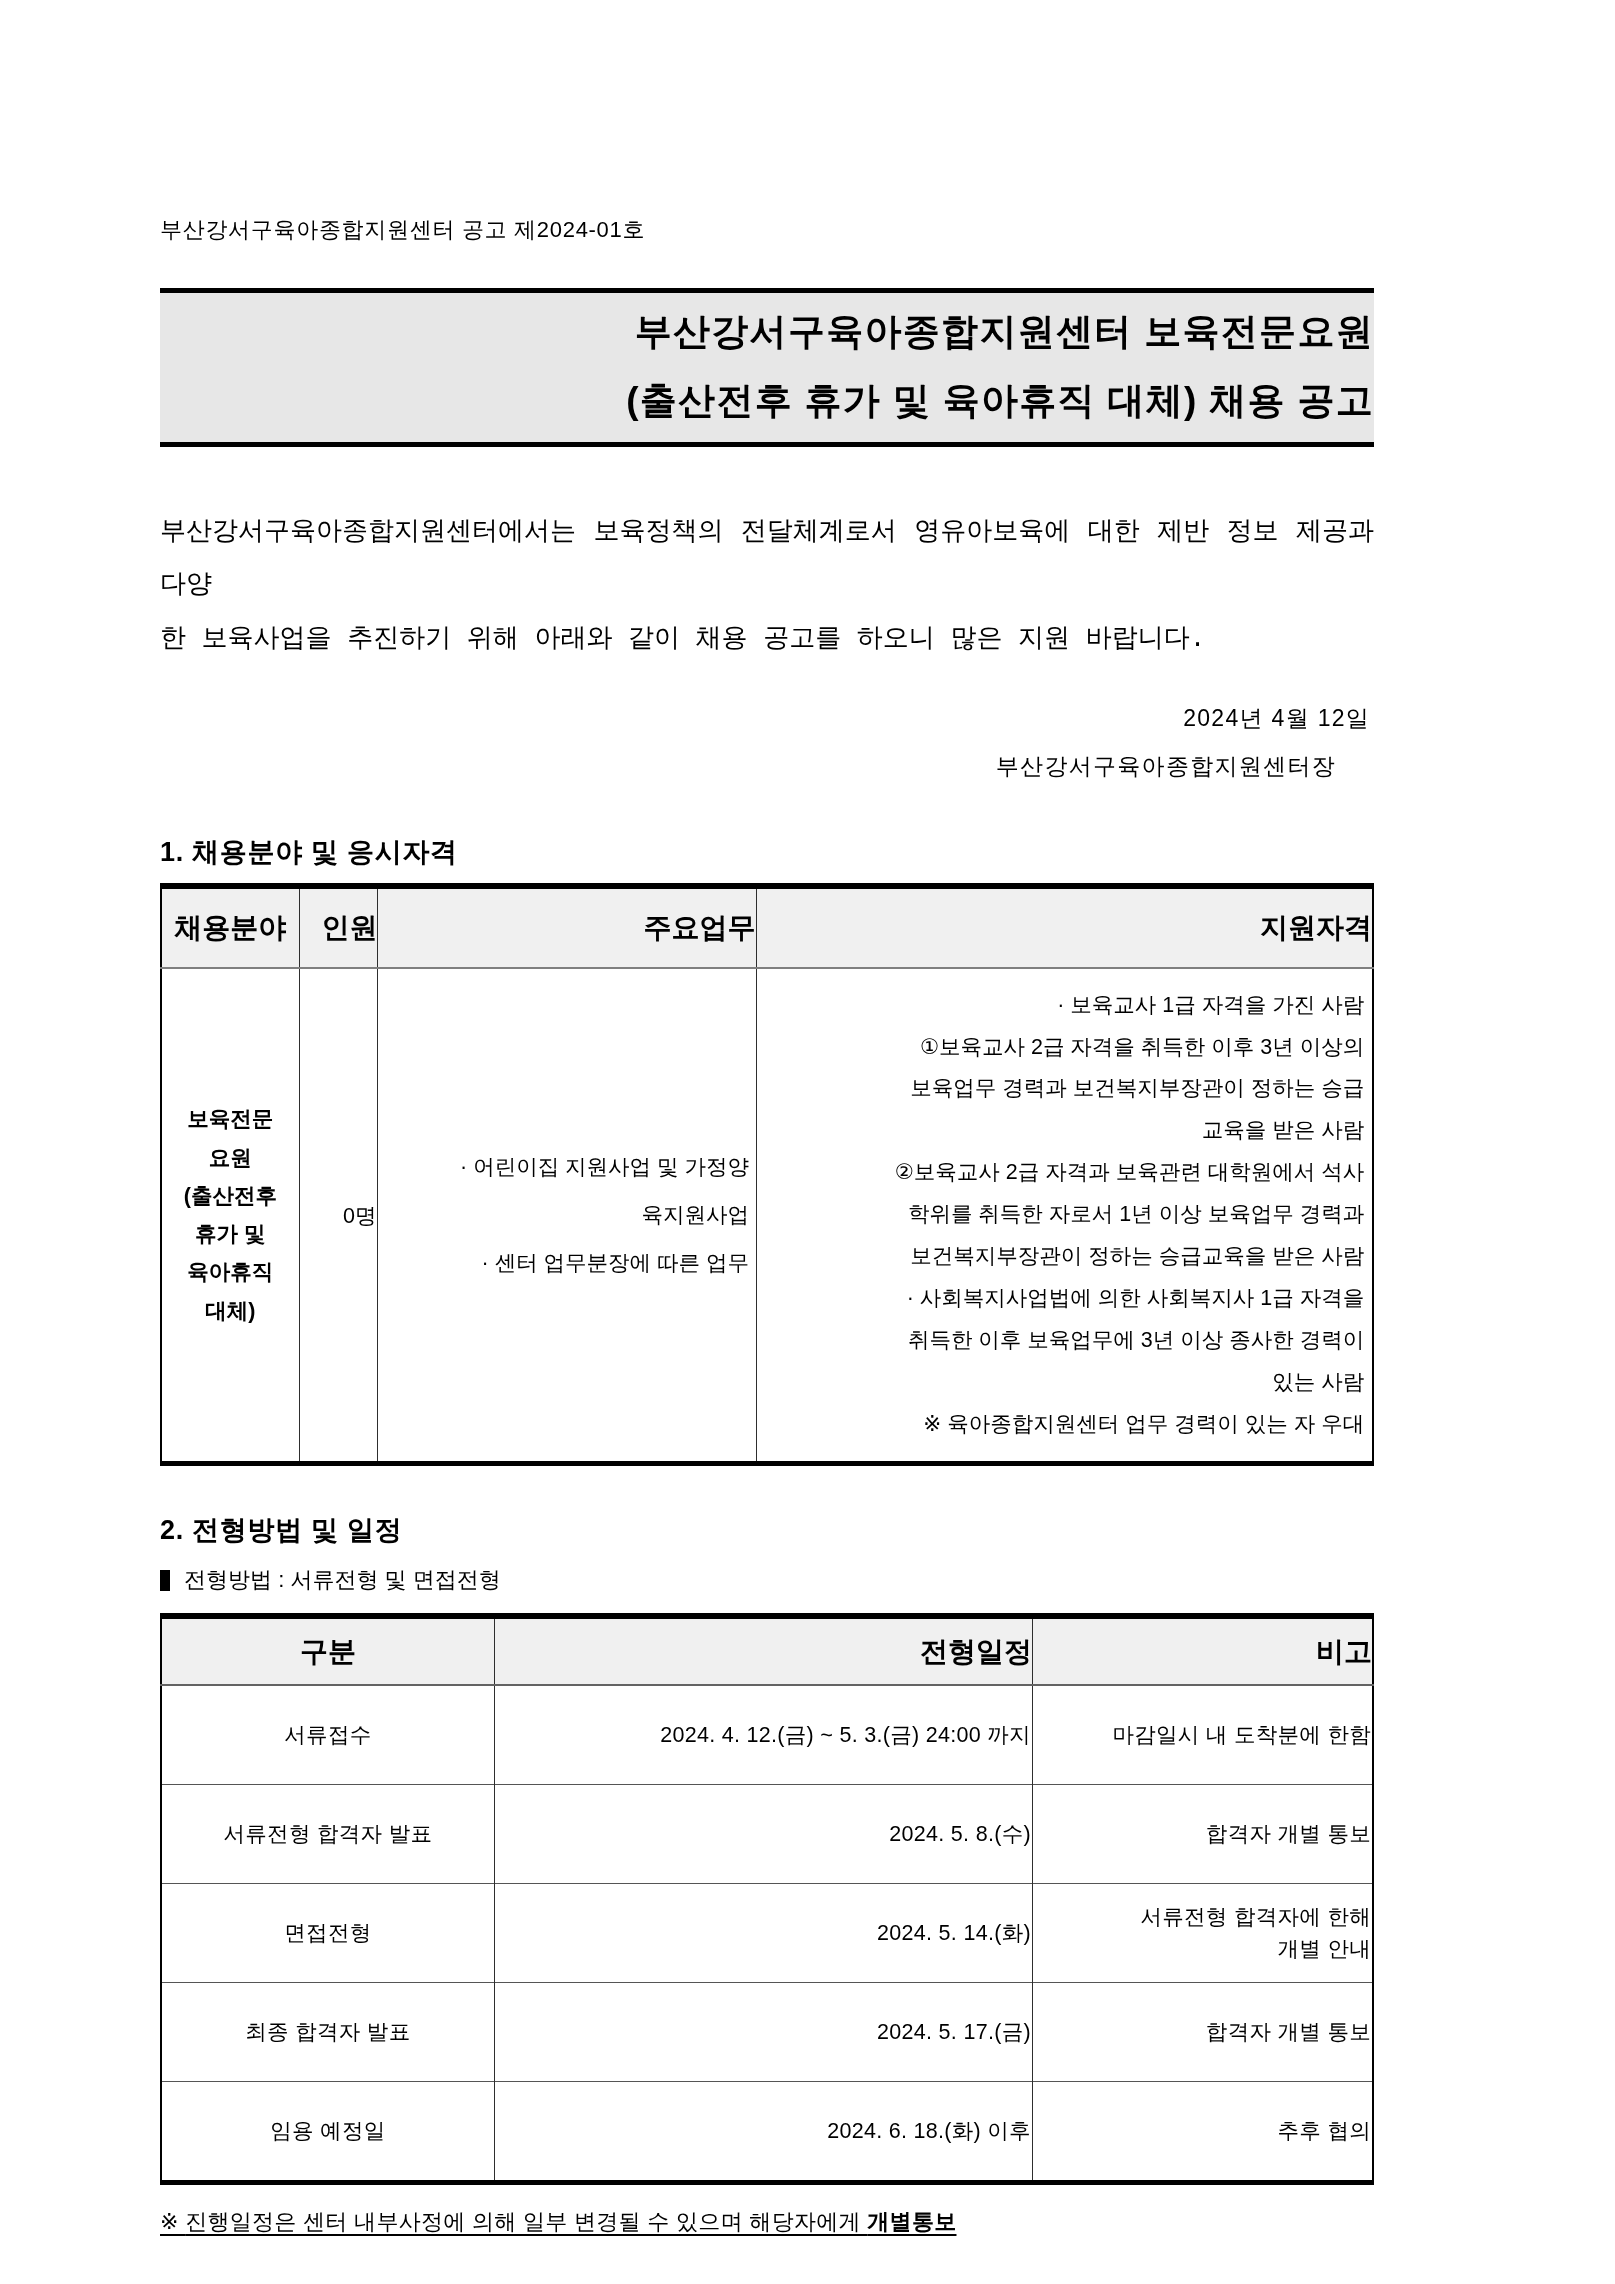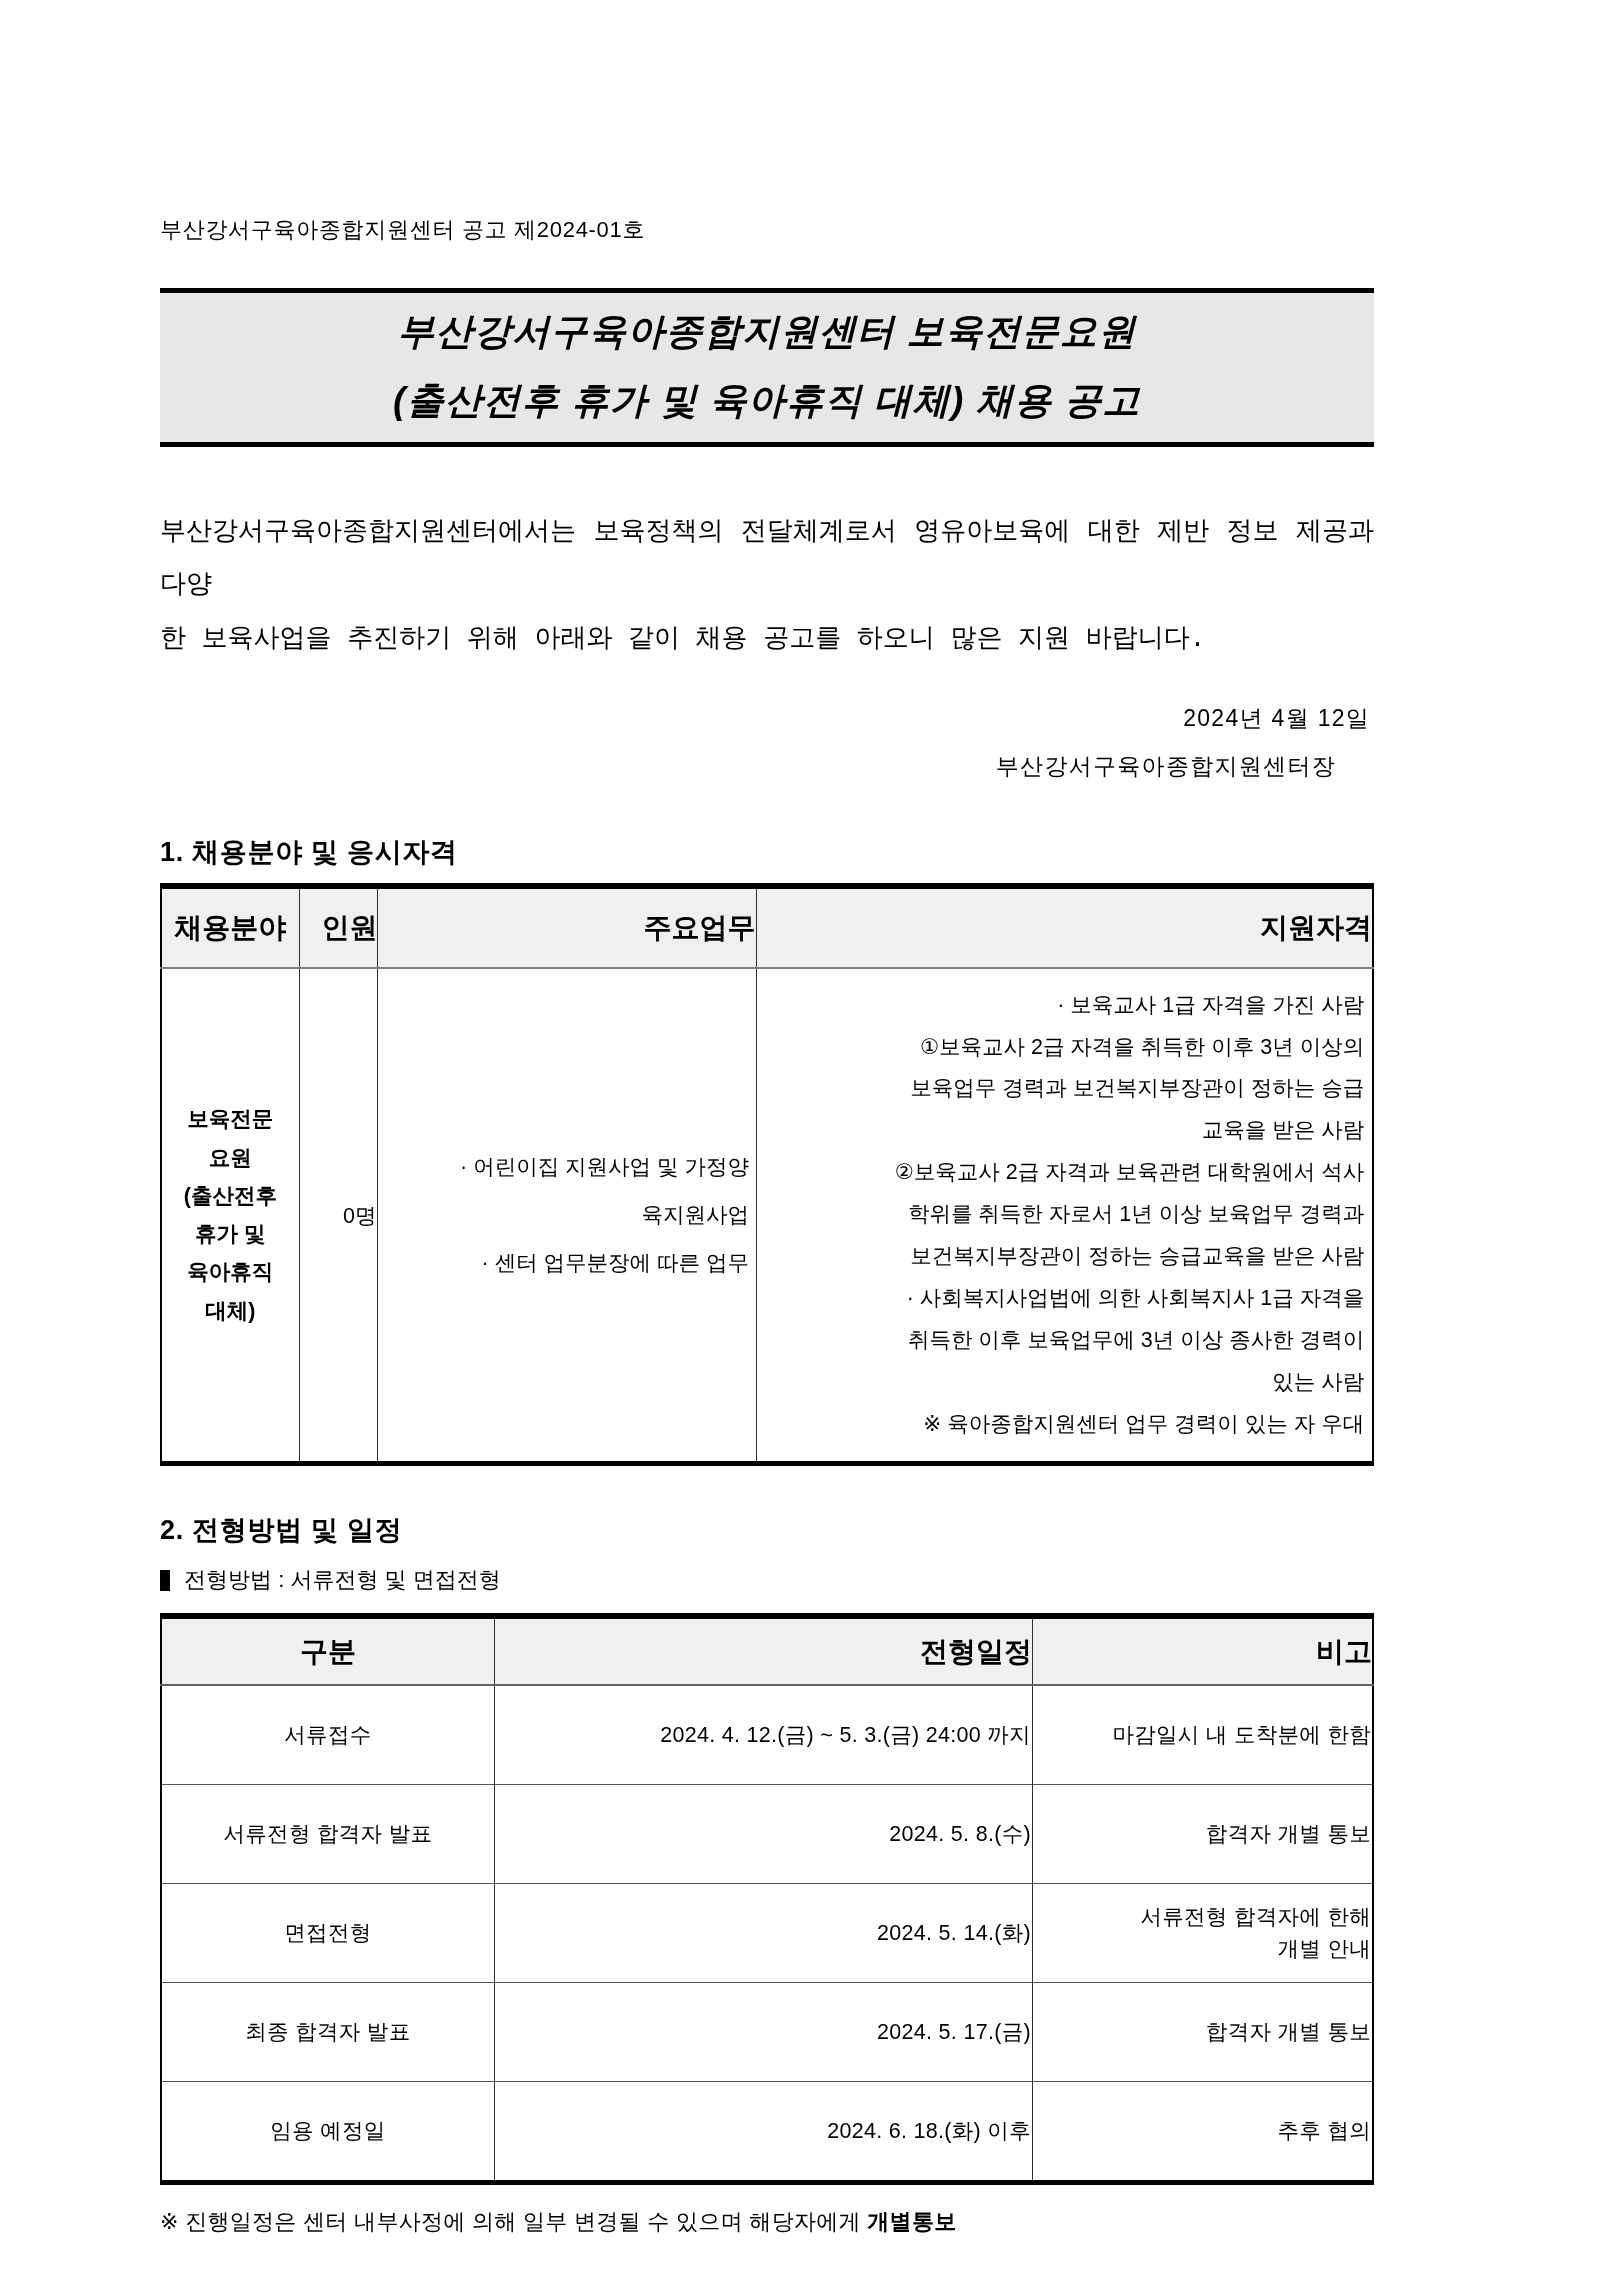--- a/index.html
+++ b/index.html
@@ -11,21 +11,21 @@
   }
   .page{width:1520px;height:2284px;position:relative;}
   .content{padding:0 146px 0 160px;}
 
   .doc-number{
     padding-top:215px;font-size:22px;letter-spacing:0.7px;
   }
   .title-block{
     margin-top:43px;background:#e7e7e7;
     border-top:5.9px solid #000;border-bottom:5.9px solid #000;
-    text-align:center;padding:5.2px 0 6.5px 0;font-style:italic;
+    text-align:right;padding:5.2px 0 6.5px 0;
   }
   .title-text{
     font-size:37px;font-weight:bold;line-height:1.85;
     white-space:pre-line;letter-spacing:1.3px;
   }
   .intro{
     margin:59px 0 0 0;font-size:26px;line-height:2.06;
     text-align:justify;white-space:pre-wrap;word-break:keep-all;font-family:Liberation Mono, monospace;
   }
   .date-line{
@@ -79,21 +79,21 @@
   }
 
   .schedule{margin-top:18px;}
   .schedule th{height:65px;border-bottom:2px solid #636363;}
   .schedule td{
     height:96px;text-align:center;white-space:pre-line;line-height:1.5;
     border-top:1.3px solid #555;letter-spacing:0.3px;
   }
 
   .footnote{margin-top:22px;font-size:22px;letter-spacing:0.3px;}
-  .footnote .u{text-underline-offset:4.6px;}
+  .footnote .u{text-decoration:underline;text-underline-offset:4.6px;}
   .footnote b{font-weight:bold;}
 </style>
 </head>
 <body>
 
 <div class="page">
   <div class="content">
 
     <div class="doc-number">부산강서구육아종합지원센터 공고 제2024-01호</div>
 

